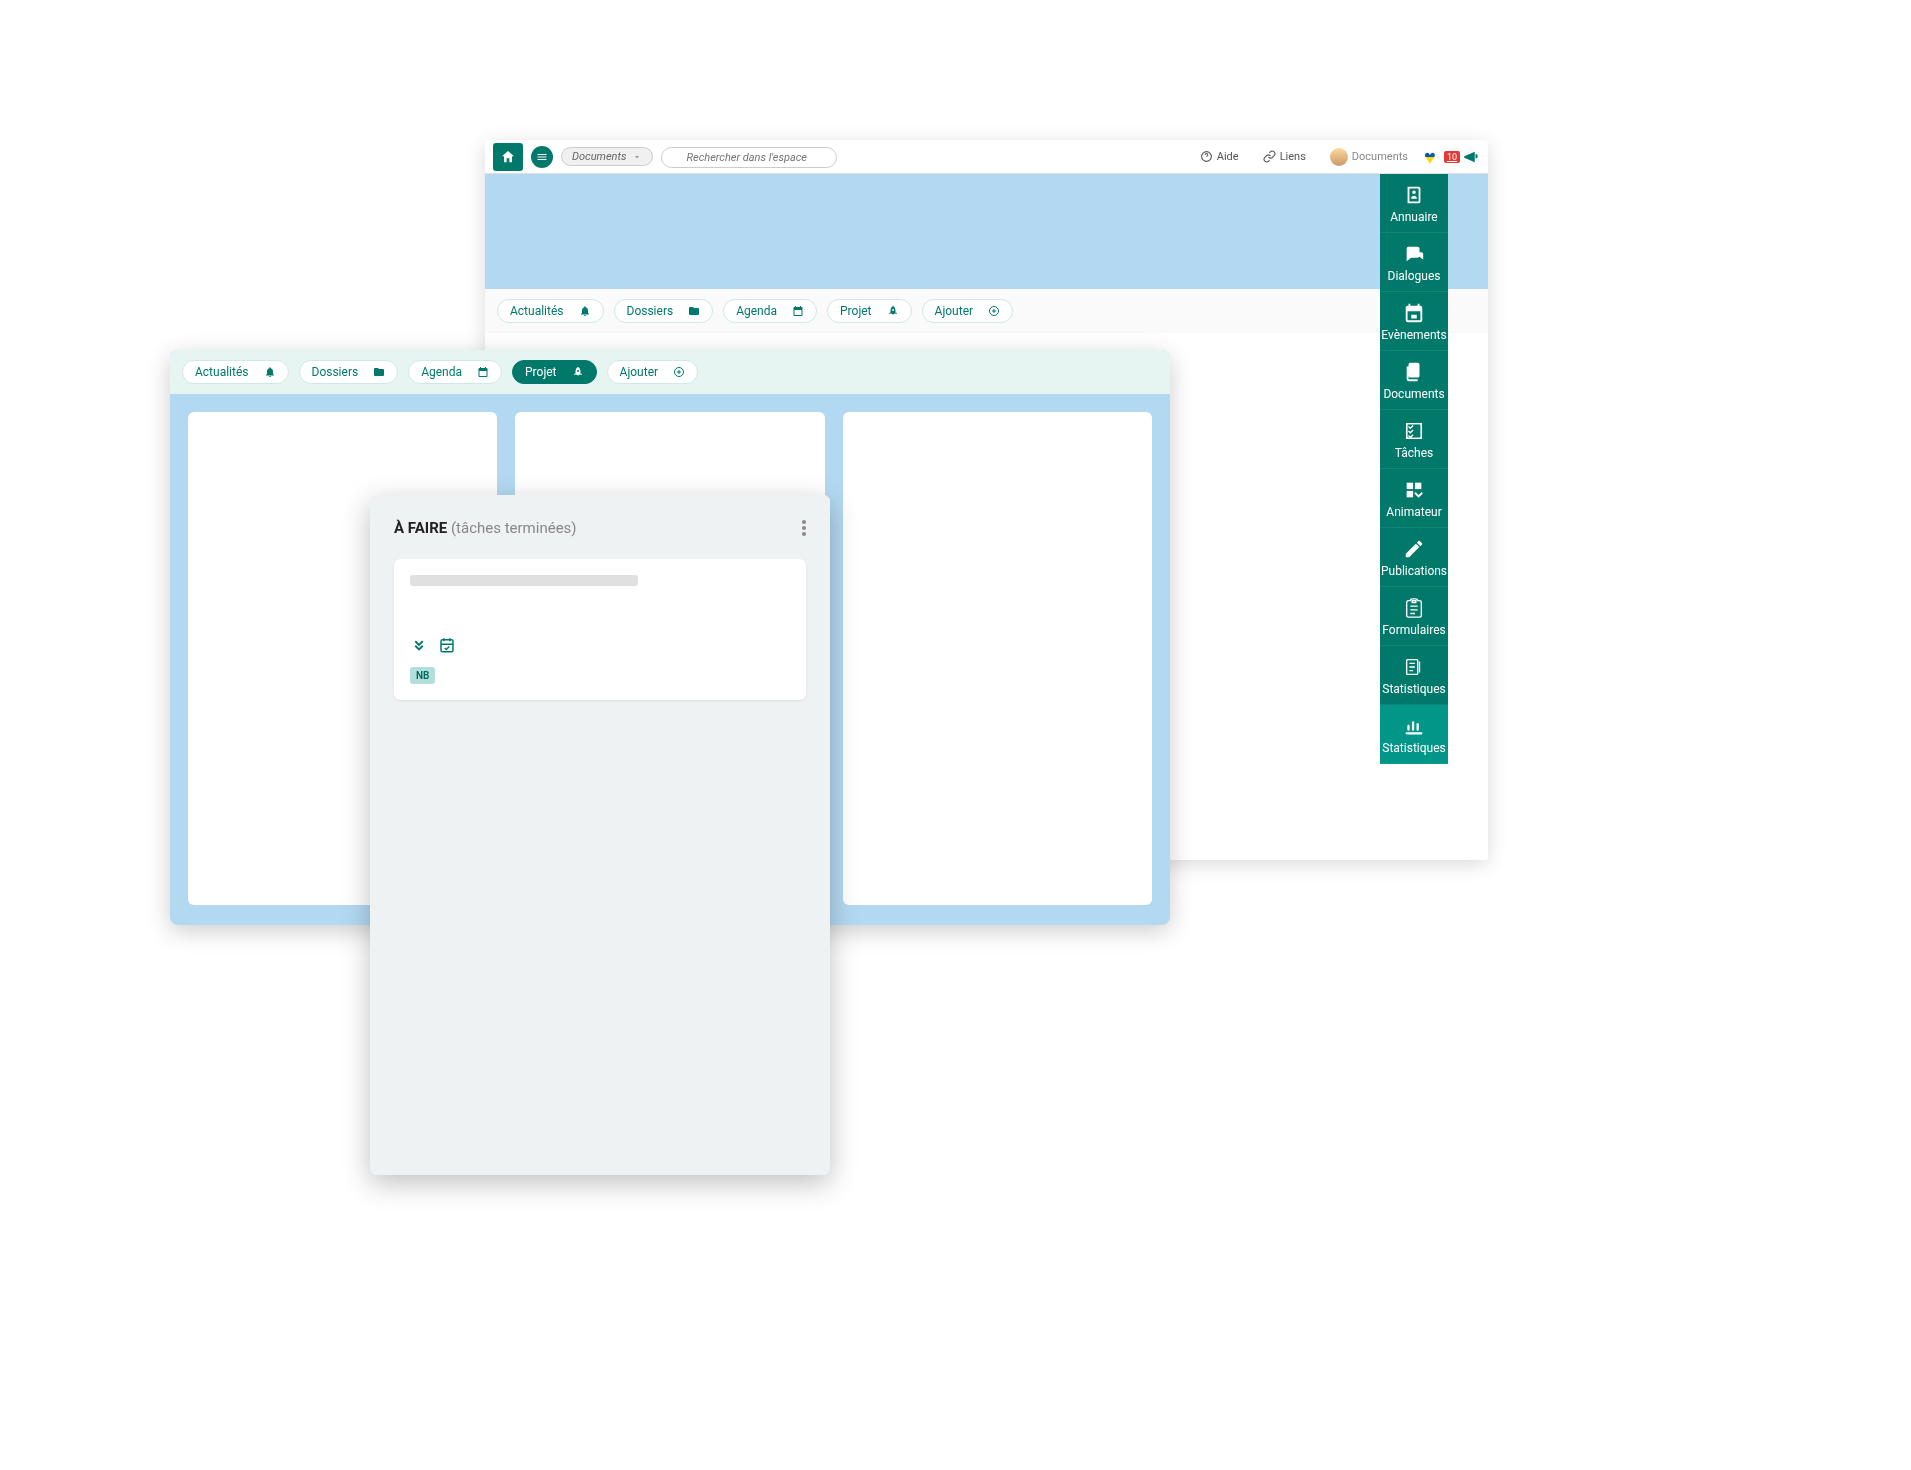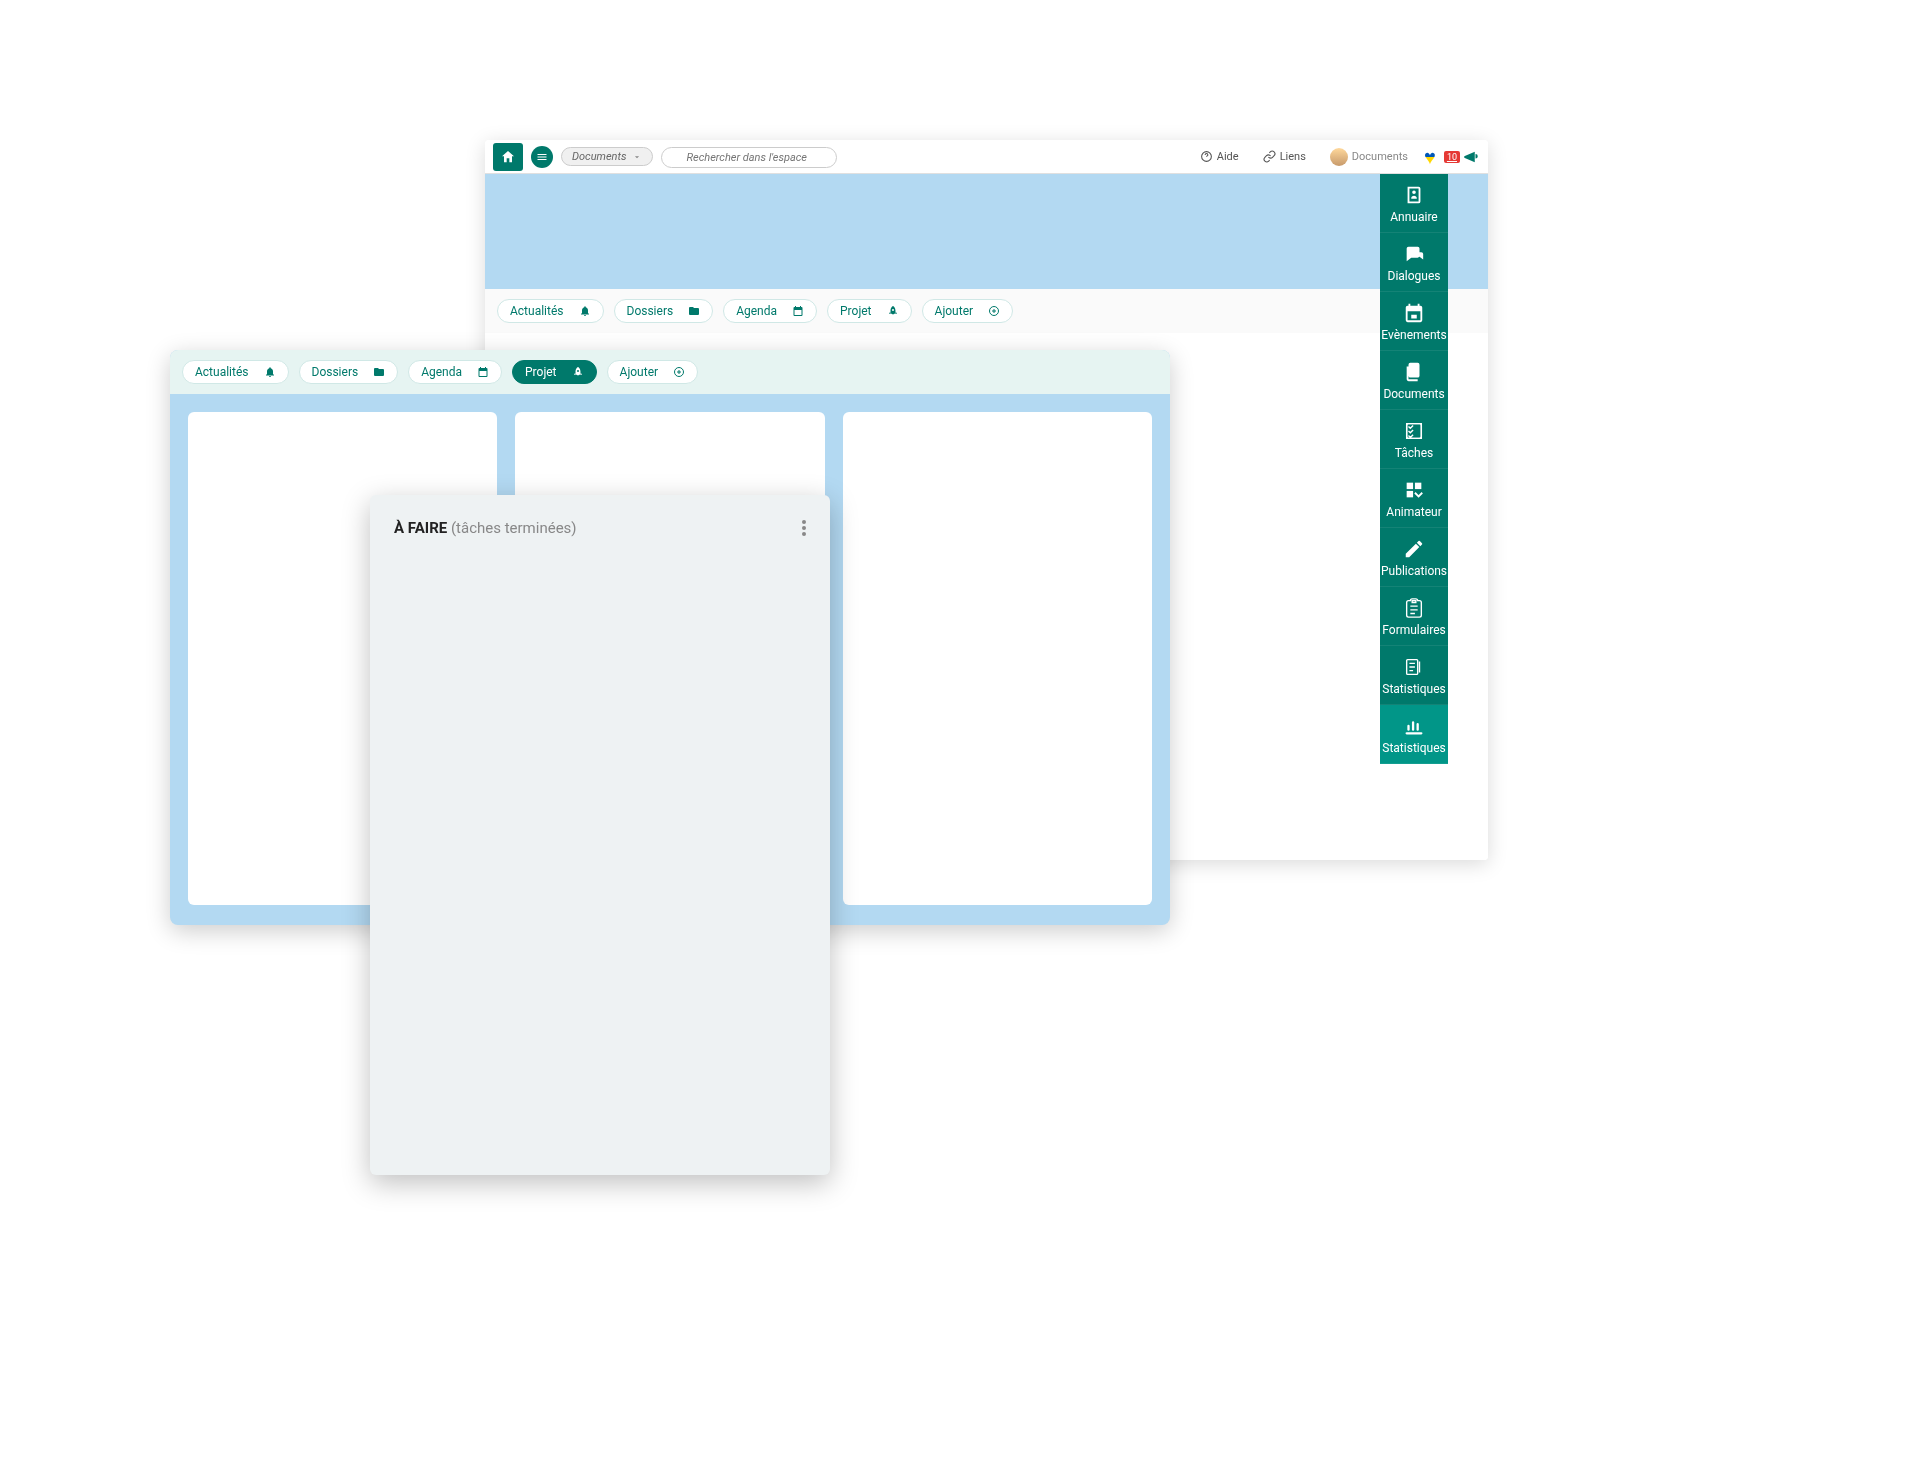--- a/index.html
+++ b/index.html
@@ -450,13 +450,30 @@
       <span class="bold">À FAIRE</span>
       <span class="sub">(tâches terminées)</span>
     </div>
     <div class="kebab">
       <span></span>
         <span></span>
         <span></span>
     </div>
   </div>
 
+  <div class="task-card">
+    <div class="task-title-placeholder"></div>
+    <div class="task-icons">
+      <span>
+        <svg viewBox="0 0 24 24" width="18" height="18" fill="none" stroke="#00796b" stroke-width="2.5">
+            <path d="M7 7l5 5 5-5M7 13l5 5 5-5"></path>
+          </svg>
+      </span>
+      <span>
+        <svg viewBox="0 0 24 24" width="18" height="18" fill="none" stroke="#00796b" stroke-width="2">
+            <rect x="4" y="5" width="16" height="16" rx="2"></rect>
+            <path d="M8 3v4M16 3v4M4 11h16M9 16l2 2 4-4"></path>
+          </svg>
+      </span>
+    </div>
+    <span class="task-badge">NB</span>
+  </div>
 </div>
 
 </body></html>

